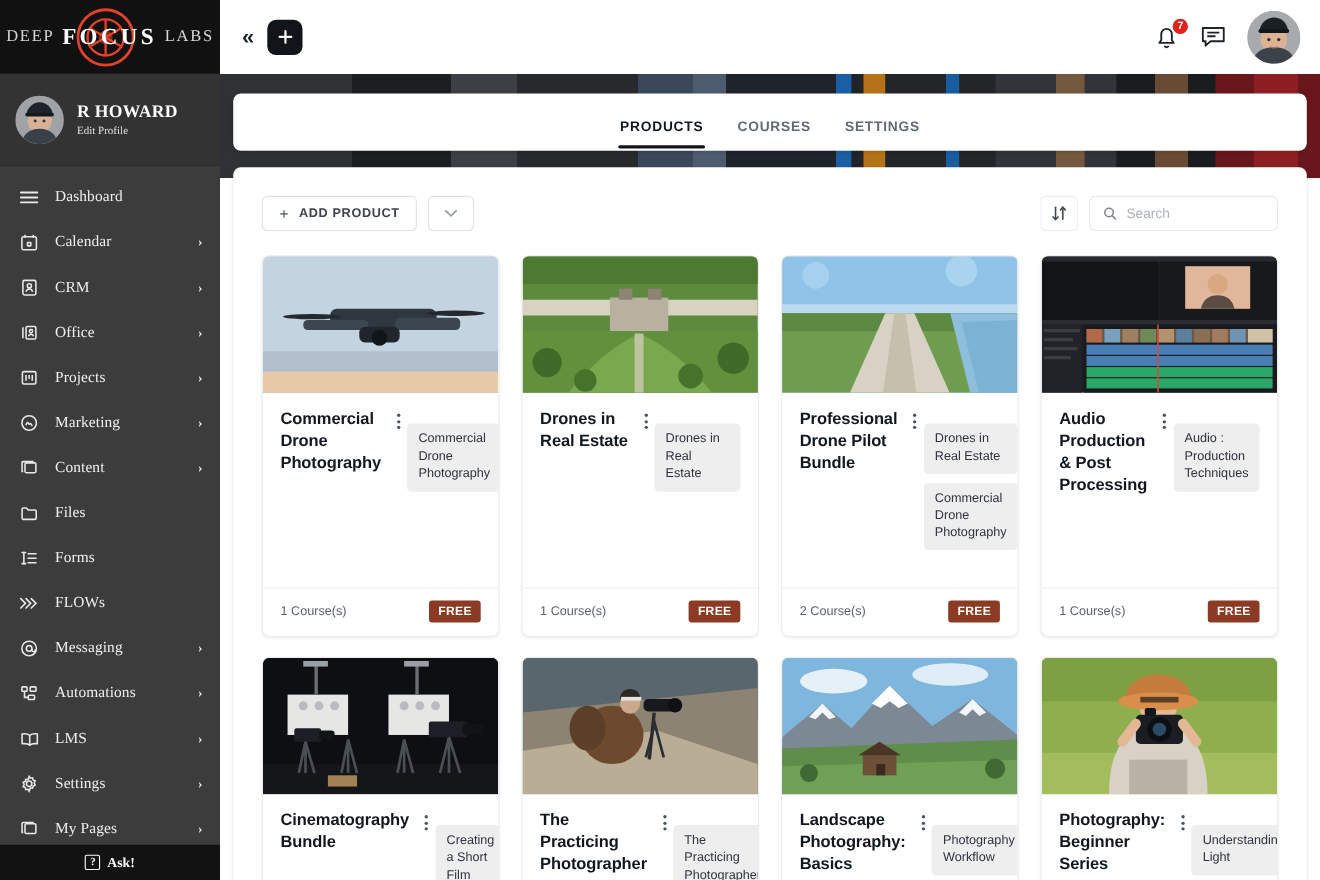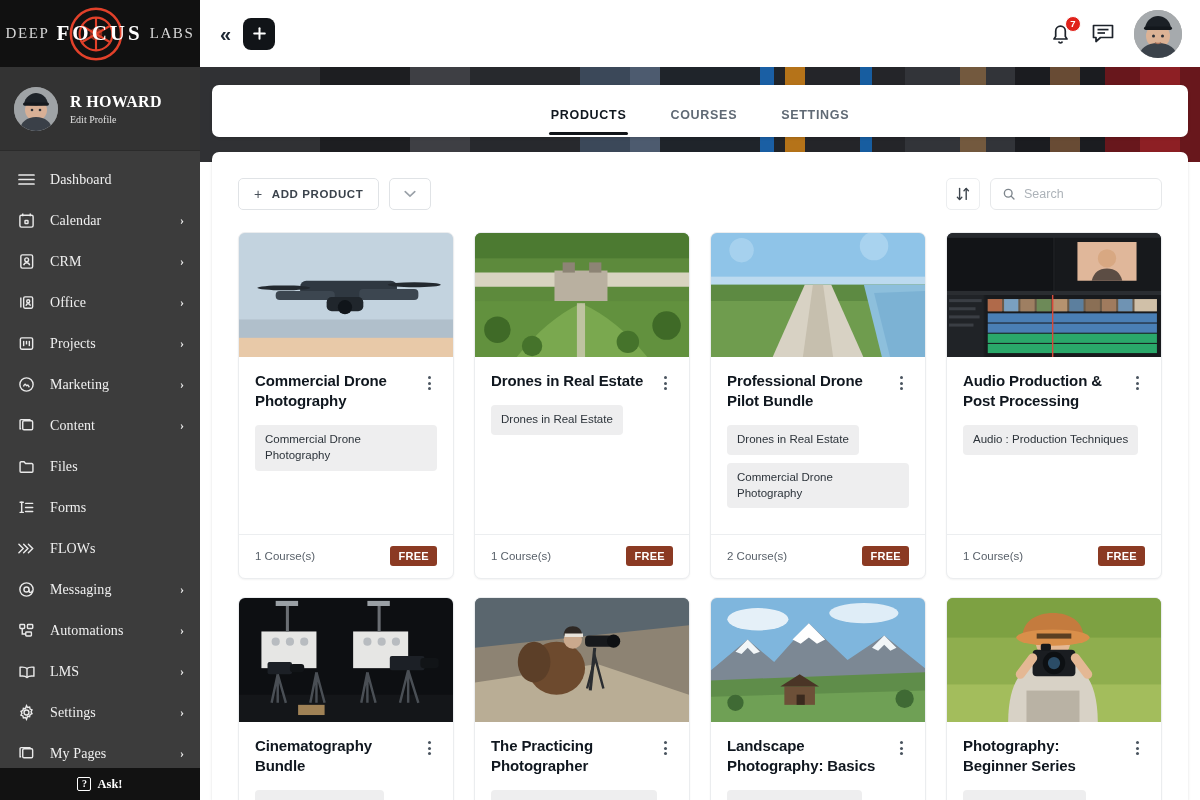--- a/index.html
+++ b/index.html
@@ -117,21 +117,21 @@
   .hero-img { position: absolute; inset: 0; }
 
   
   .tabcard {
     position: absolute; left: 12px; right: 12px; top: 85px;
     height: 52px; background: #ffffff; border-radius: 7px;
     box-shadow: 0 1px 3px rgba(0,0,0,.14);
     display: flex; align-items: flex-end; justify-content: center;
     z-index: 10;
   }
-  .tabs { display: flex; gap: 40px; height: 100%; align-items: center; padding-bottom: 2px; }
+  .tabs { display: flex; gap: 27px; height: 100%; align-items: center; padding-bottom: 2px; }
   .tab {
     font-size: 12.5px; font-weight: 700; letter-spacing: .7px;
     color: #606a75; cursor: pointer; padding: 0 2px 13px;
     position: relative; height: 100%; display: flex; align-items: flex-end;
   }
   .tab.active { color: #10171f; }
   .tab.active::after {
     content: ""; position: absolute; left: 0; right: 0; bottom: 0;
     height: 3px; background: #111418; border-radius: 2px;
   }
@@ -179,21 +179,21 @@
     display: grid; grid-template-columns: repeat(4, 1fr);
     gap: 18px 20px; padding: 22px 26px 26px 26px;
   }
   .card {
     background: #ffffff; border: 1px solid #ebedef; border-radius: 7px;
     box-shadow: 0 1px 2px rgba(0,0,0,.05);
     display: flex; flex-direction: column; overflow: hidden;
     min-height: 347px; cursor: pointer;
   }
   .card-img { height: 124px; width: 100%; position: relative; overflow: hidden; background: #cfd4d8; }
-  .card-body { padding: 14px 16px 0 16px; flex: 1; display: flex; flex-direction: column; }
+  .card-body { padding: 14px 16px 0 16px; flex: 1; display: flex; flex-direction: row; }
   .card-head { display: flex; align-items: flex-start; gap: 8px; }
   .card-title {
     font-size: 15px; font-weight: 700; color: #10171f; line-height: 1.33;
     flex: 1; letter-spacing: -.1px;
   }
   .kebab {
     width: 16px; flex: 0 0 16px; display: flex; flex-direction: column;
     align-items: center; gap: 2.5px; padding-top: 5px; cursor: pointer;
   }
   .kebab i { width: 3px; height: 3px; border-radius: 50%; background: #4a545f; display: block; }

